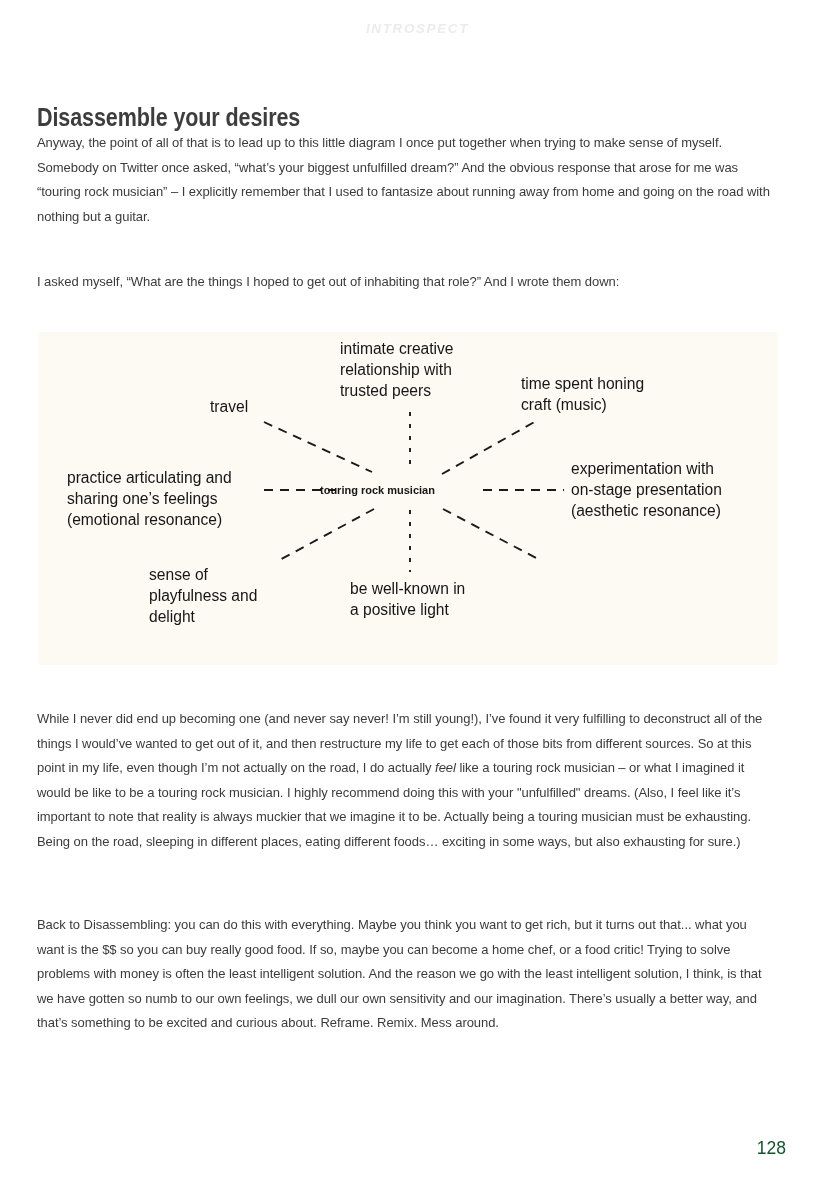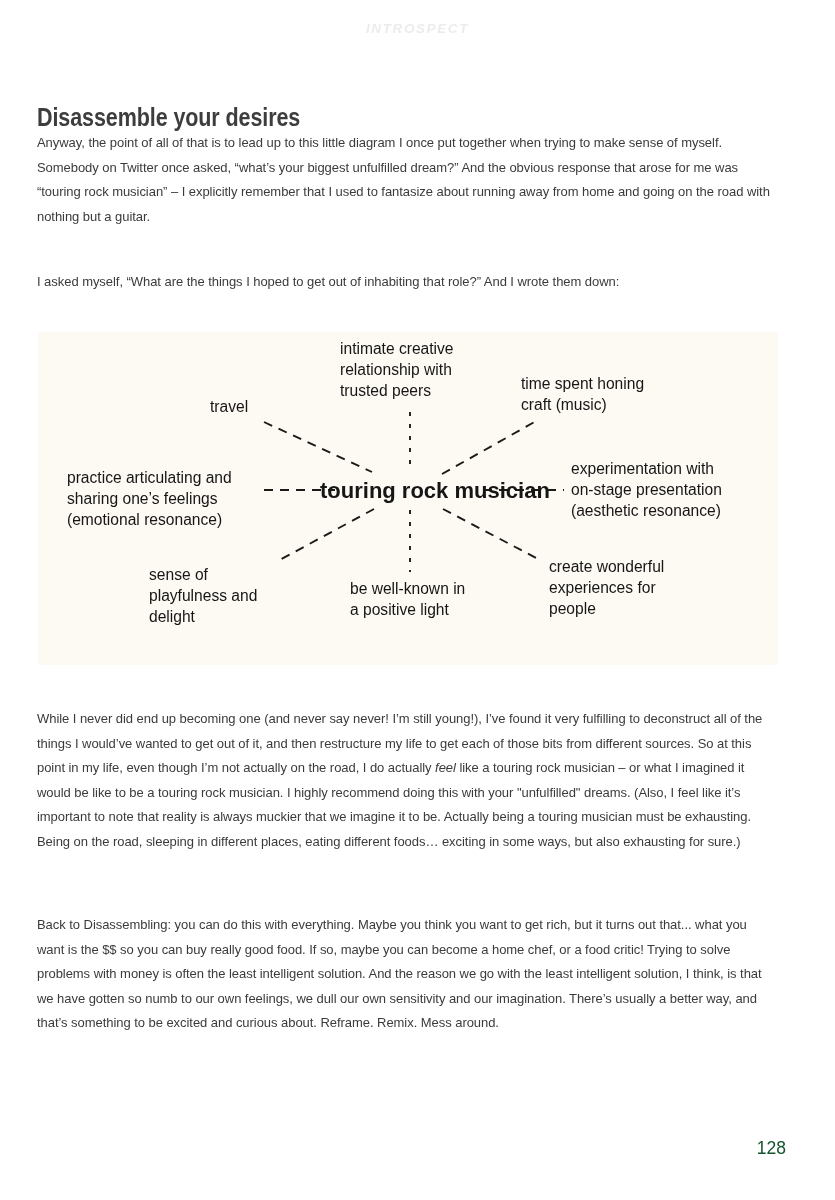--- a/index.html
+++ b/index.html
@@ -98,21 +98,21 @@
   .node {
     position: absolute;
     font-family: "Liberation Sans", sans-serif;
     font-size: 15.6px;
     line-height: 21px;
     color: #161616;
     white-space: pre-line;
   }
   .node.center {
     font-weight: bold;
-    font-size: 22px;
+    font-size: 11px;
     white-space: nowrap;
   }
 
   
   #node-center        { left: 282px; top: 148px; }
   #node-travel        { left: 172px; top: 64px;  }
   #node-intimate      { left: 302px; top: 6px;   }
   #node-time          { left: 483px; top: 41px;  }
   #node-experiment    { left: 533px; top: 126px; }
   #node-create        { left: 511px; top: 224px; }
@@ -175,23 +175,20 @@
 relationship with
 trusted peers</div>
 
       <div class="node" id="node-experiment">experimentation with
 on-stage presentation
 (aesthetic resonance)</div>
 
       <div class="node" id="node-time">time spent honing
 craft (music)</div>
 
-      <div class="node" id="node-create">create wonderful
-experiences for
-people</div>
 
       <div class="node" id="node-wellknown">be well-known in
 a positive light</div>
 
       <div class="node" id="node-playful">sense of
 playfulness and
 delight</div>
 
       <div class="node" id="node-practice">practice articulating and
 sharing one’s feelings

